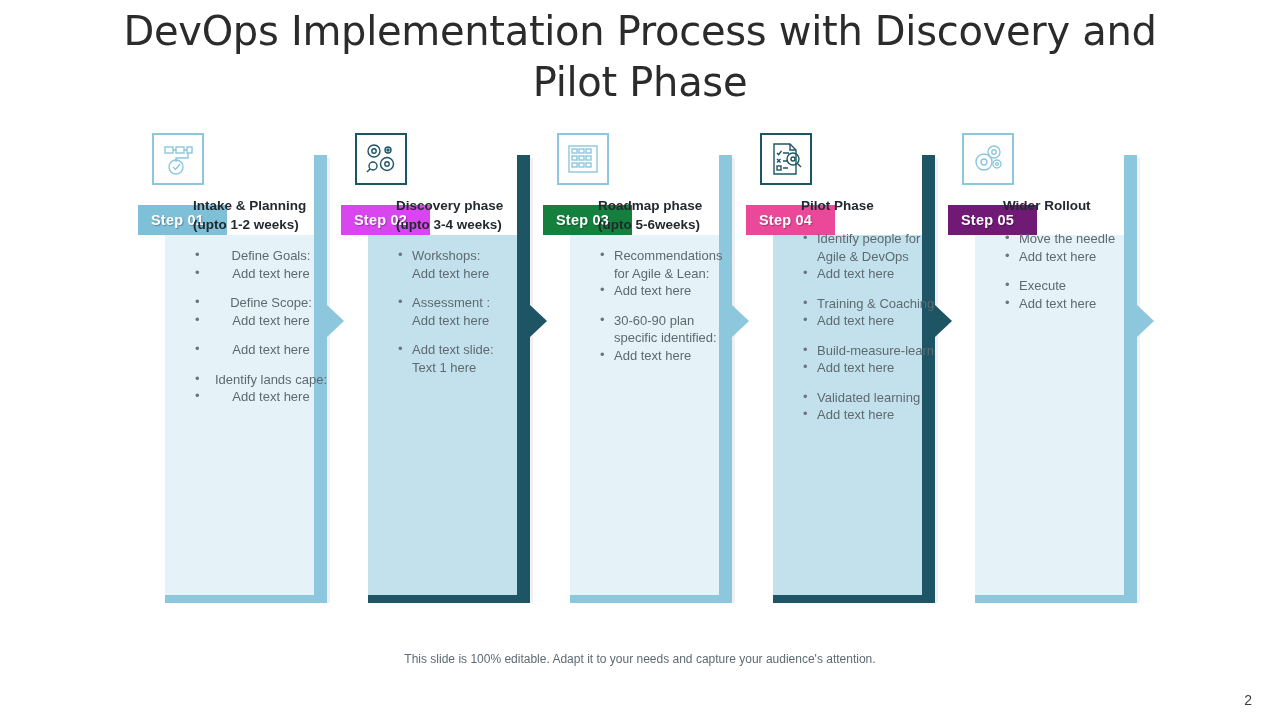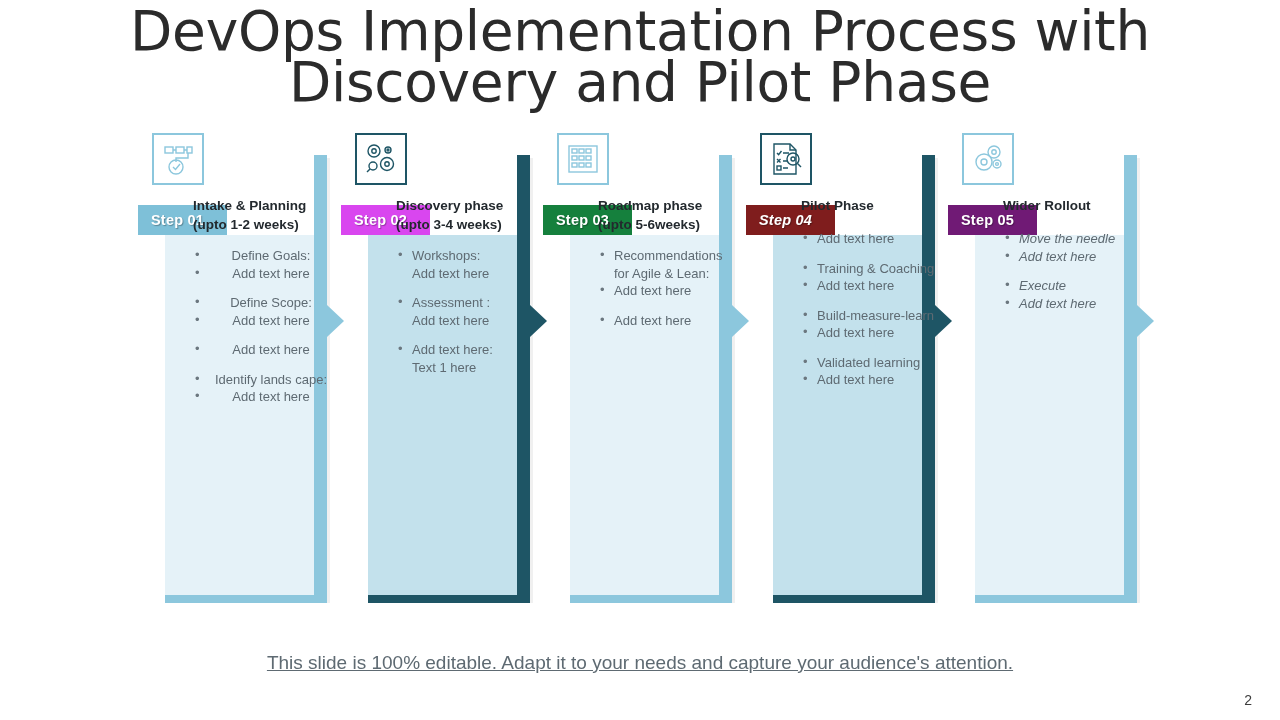--- a/index.html
+++ b/index.html
@@ -16,21 +16,21 @@
   }
 
   
   .slide-title {
     position: absolute;
     left: 90px;
     top: 6px;
     width: 1100px;
     text-align: center;
     font-family: "DejaVu Sans", sans-serif;
-    font-size: 55px;
+    font-size: 40px;
     line-height: 51px;
     font-weight: 400;
     color: #2b2b2b;
     letter-spacing: -0.3px;
   }
 
   
   .diagram {
     position: absolute;
     left: 0;
@@ -157,23 +157,22 @@
     border-bottom: 16px solid transparent;
   }
 
   
   .footer-note {
     position: absolute;
     left: 0;
     top: 652px;
     width: 1280px;
     text-align: center;
-    font-size: 19px;
+    font-size: 12px;
     color: #5e6a72;
-    text-decoration: underline;
   }
   .page-number {
     position: absolute;
     right: 28px;
     bottom: 12px;
     font-size: 14px;
     color: #3d3d3d;
   }
 </style>
 </head>
@@ -240,21 +239,21 @@
       <div class="bullets" style="top: 92px;">
         <div class="bullet-group">
           <div class="bullet-row">Workshops:</div>
           <div class="bullet-cont">Add text here</div>
         </div>
         <div class="bullet-group">
           <div class="bullet-row">Assessment :</div>
           <div class="bullet-cont">Add text here</div>
         </div>
         <div class="bullet-group">
-          <div class="bullet-row">Add text here:</div>
+          <div class="bullet-row">Add text slide:</div>
           <div class="bullet-cont">Text 1 here</div>
         </div>
       </div>
       <div class="arrow" style="left: 162px; top: 150px; border-left: 17px solid rgb(30, 85, 101);"></div>
     </div>
     <div class="column" style="left: 570px;">
       <div class="spine-shadow" style="left: 152px;"></div>
       <div class="spine" style="left: 149px; background: rgb(140, 199, 221);"></div>
       <div class="panel" style="background: rgb(229, 242, 248);"></div>
       <div class="panel-base" style="background: rgb(140, 199, 221);"></div>
@@ -273,20 +272,21 @@
         </svg>
       </div>
       <div class="step-badge" style="left: -27px; background: #15803d;">Step 03</div>
       <div class="panel-heading">Roadmap phase (upto 5-6weeks)</div>
       <div class="bullets" style="top: 92px;">
         <div class="bullet-group">
           <div class="bullet-row">Recommendations for Agile &amp; Lean:</div>
           <div class="bullet-row">Add text here</div>
         </div>
         <div class="bullet-group">
+          <div class="bullet-row">30-60-90 plan specific identified:</div>
           <div class="bullet-row">Add text here</div>
         </div>
       </div>
       <div class="arrow" style="left: 162px; top: 150px; border-left: 17px solid rgb(140, 199, 221);"></div>
     </div>
     <div class="column" style="left: 773px;">
       <div class="spine-shadow" style="left: 152px;"></div>
       <div class="spine" style="left: 149px; background: rgb(30, 85, 101);"></div>
       <div class="panel" style="background: rgb(195, 225, 236);"></div>
       <div class="panel-base" style="background: rgb(30, 85, 101);"></div>
@@ -296,24 +296,25 @@
           <path d="M22 3v6h6" fill="none" stroke="#1e5565" stroke-width="1.4"></path>
           <path d="M9 12l1.6 1.6L13.5 10" fill="none" stroke="#1e5565" stroke-width="1.4"></path>
           <path d="M9 18l3.5 3.5M12.5 18L9 21.5" fill="none" stroke="#1e5565" stroke-width="1.4"></path>
           <rect x="9" y="25" width="4" height="4" fill="none" stroke="#1e5565" stroke-width="1.4"></rect>
           <path d="M15 12h6M15 20h4M15 27h5" fill="none" stroke="#1e5565" stroke-width="1.4"></path>
           <circle cx="25" cy="18" r="6" fill="none" stroke="#1e5565" stroke-width="1.4"></circle>
           <circle cx="25" cy="18" r="2" fill="none" stroke="#1e5565" stroke-width="1.4"></circle>
           <path d="M29.5 22.5L33 26" fill="none" stroke="#1e5565" stroke-width="1.4"></path>
         </svg>
       </div>
-      <div class="step-badge" style="left: -27px; background: #7f1d1d; font-style: italic;">Step 04</div>
+      <div class="step-badge" style="left: -27px; background: #ec4899;">Step 04</div>
       <div class="panel-heading">Pilot Phase</div>
       <div class="bullets" style="top: 75px;">
         <div class="bullet-group">
+          <div class="bullet-row">Identify people for Agile &amp; DevOps</div>
           <div class="bullet-row">Add text here</div>
         </div>
         <div class="bullet-group">
           <div class="bullet-row">Training &amp; Coaching</div>
           <div class="bullet-row">Add text here</div>
         </div>
         <div class="bullet-group">
           <div class="bullet-row">Build-measure-learn</div>
           <div class="bullet-row">Add text here</div>
         </div>
@@ -334,21 +335,21 @@
           <circle cx="14" cy="21" r="8" fill="none" stroke="#8cc7dd" stroke-width="1.4"></circle>
           <circle cx="14" cy="21" r="3" fill="none" stroke="#8cc7dd" stroke-width="1.4"></circle>
           <circle cx="24" cy="11" r="6" fill="none" stroke="#8cc7dd" stroke-width="1.4"></circle>
           <circle cx="24" cy="11" r="2.2" fill="none" stroke="#8cc7dd" stroke-width="1.4"></circle>
           <circle cx="27" cy="23" r="4" fill="none" stroke="#8cc7dd" stroke-width="1.4"></circle>
           <circle cx="27" cy="23" r="1.4" fill="none" stroke="#8cc7dd" stroke-width="1.4"></circle>
         </svg>
       </div>
       <div class="step-badge" style="left: -27px; background: #701a75;">Step 05</div>
       <div class="panel-heading">Wider Rollout</div>
-      <div class="bullets" style="top: 75px; font-style: italic;">
+      <div class="bullets" style="top: 75px;">
         <div class="bullet-group">
           <div class="bullet-row">Move the needle</div>
           <div class="bullet-row">Add text here</div>
         </div>
         <div class="bullet-group">
           <div class="bullet-row">Execute</div>
           <div class="bullet-row">Add text here</div>
         </div>
       </div>
       <div class="arrow" style="left: 162px; top: 150px; border-left: 17px solid rgb(140, 199, 221);"></div>

